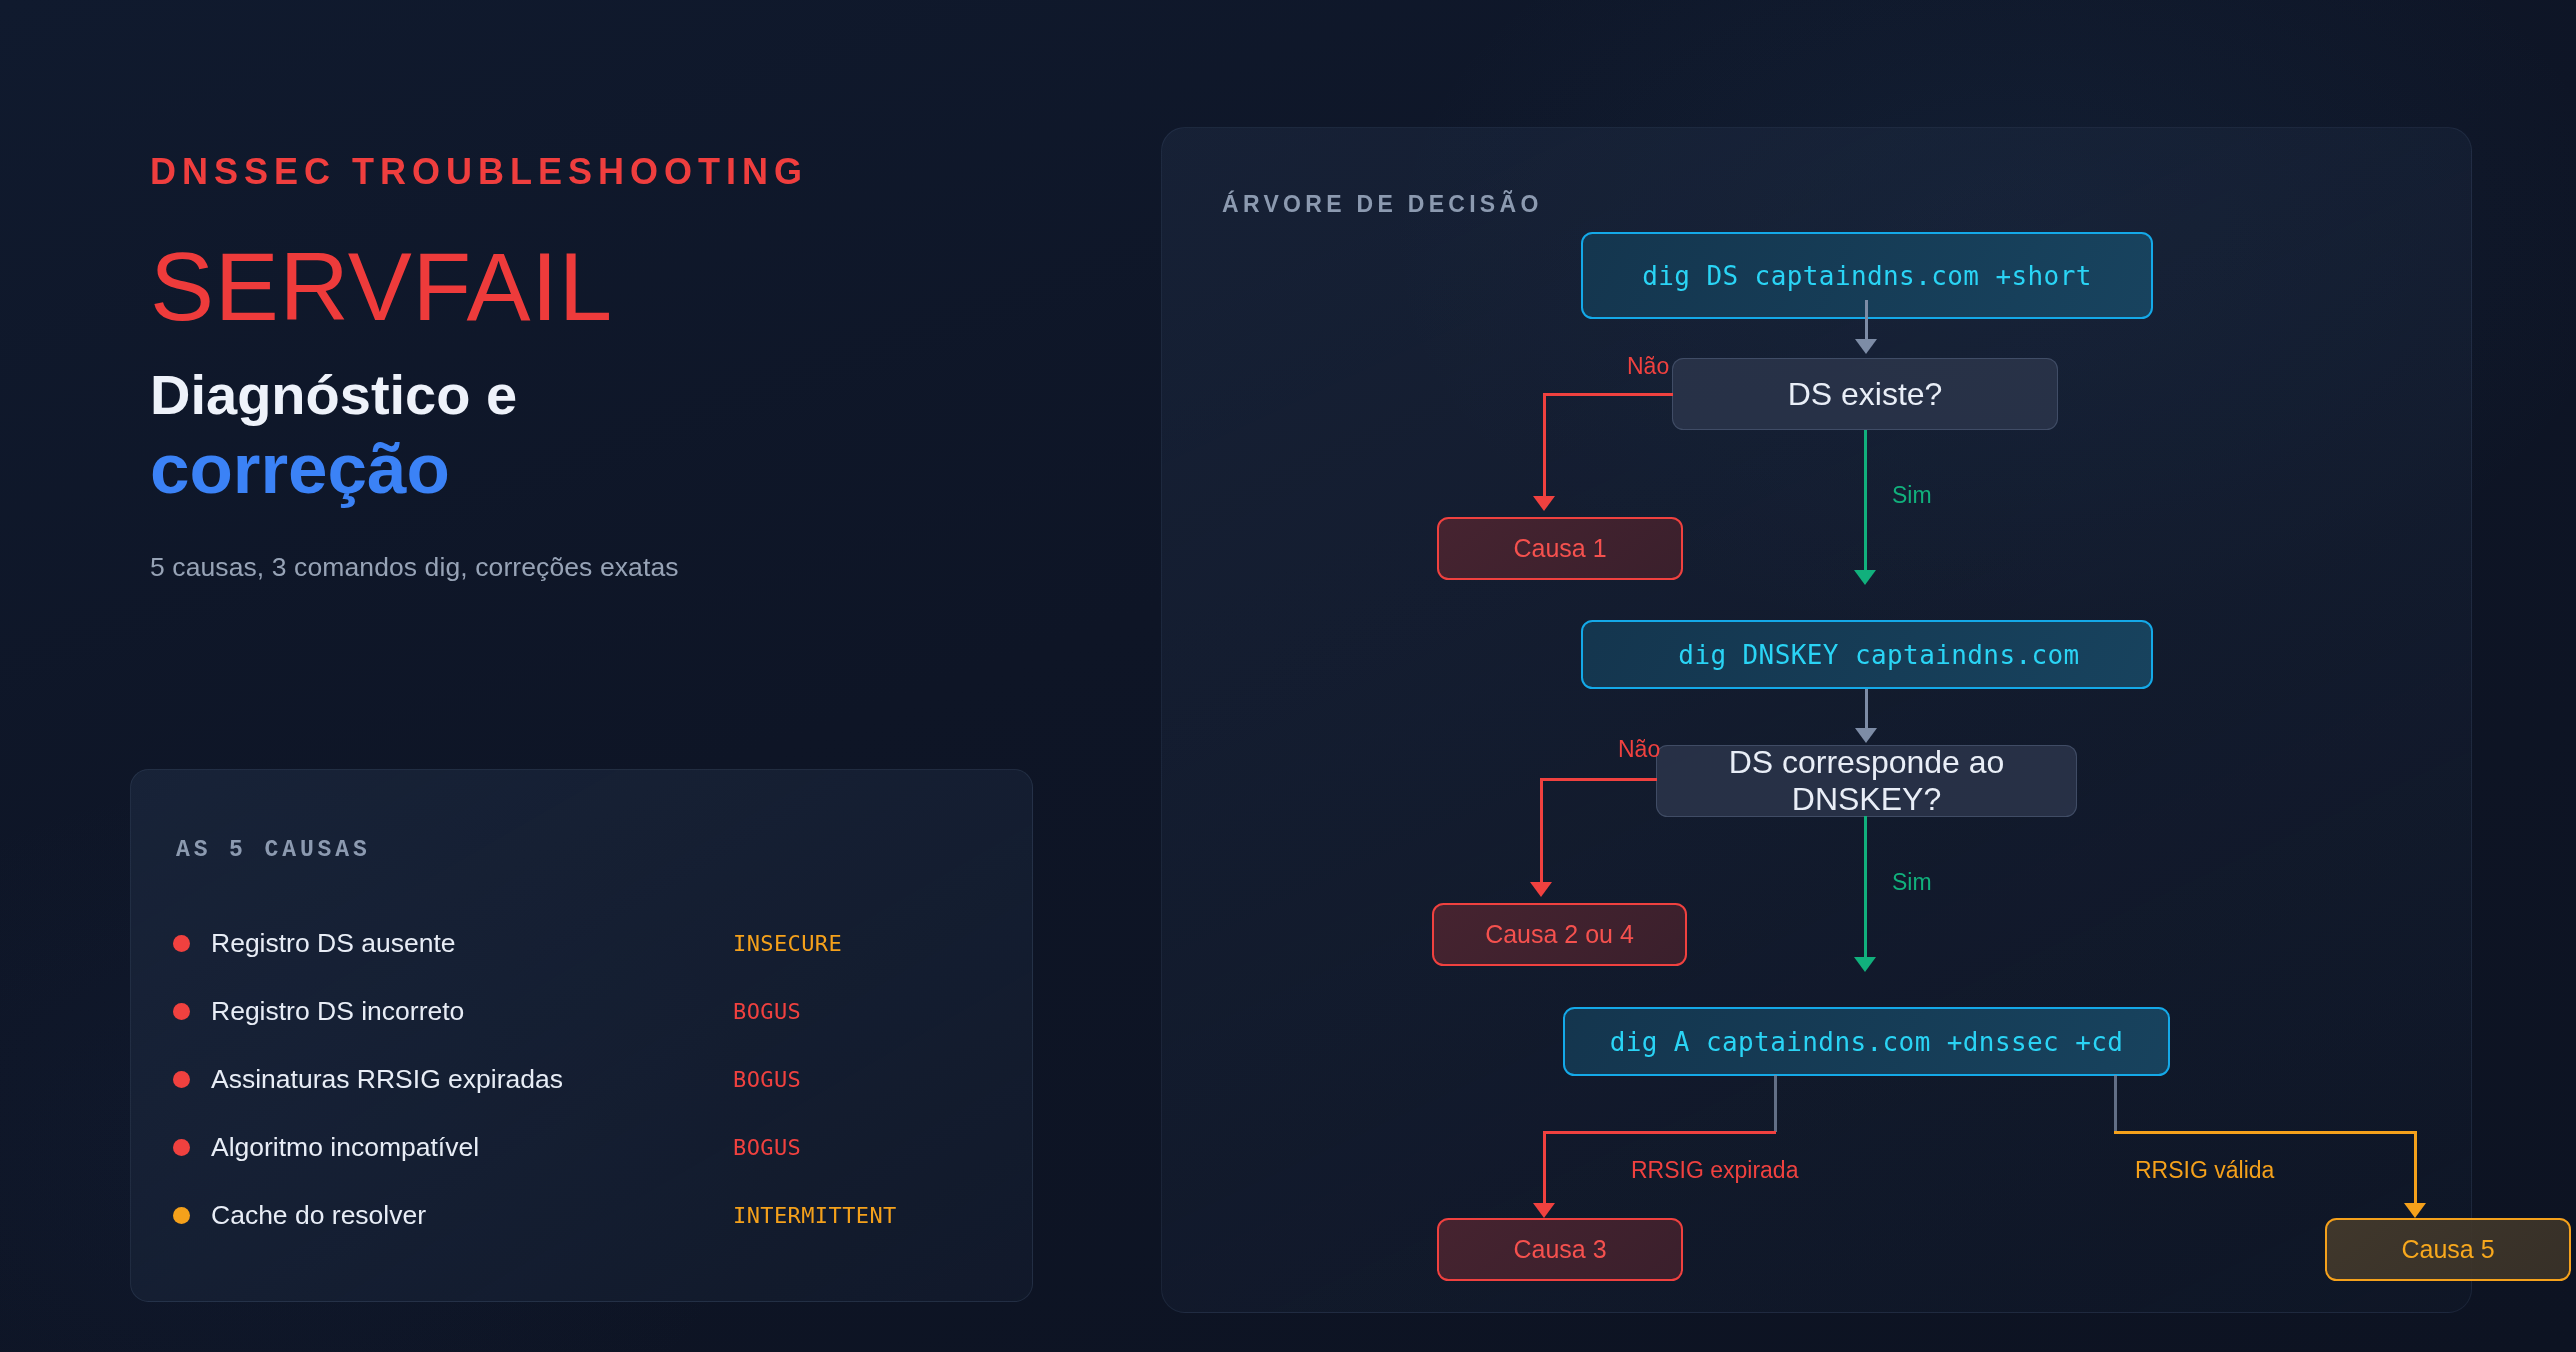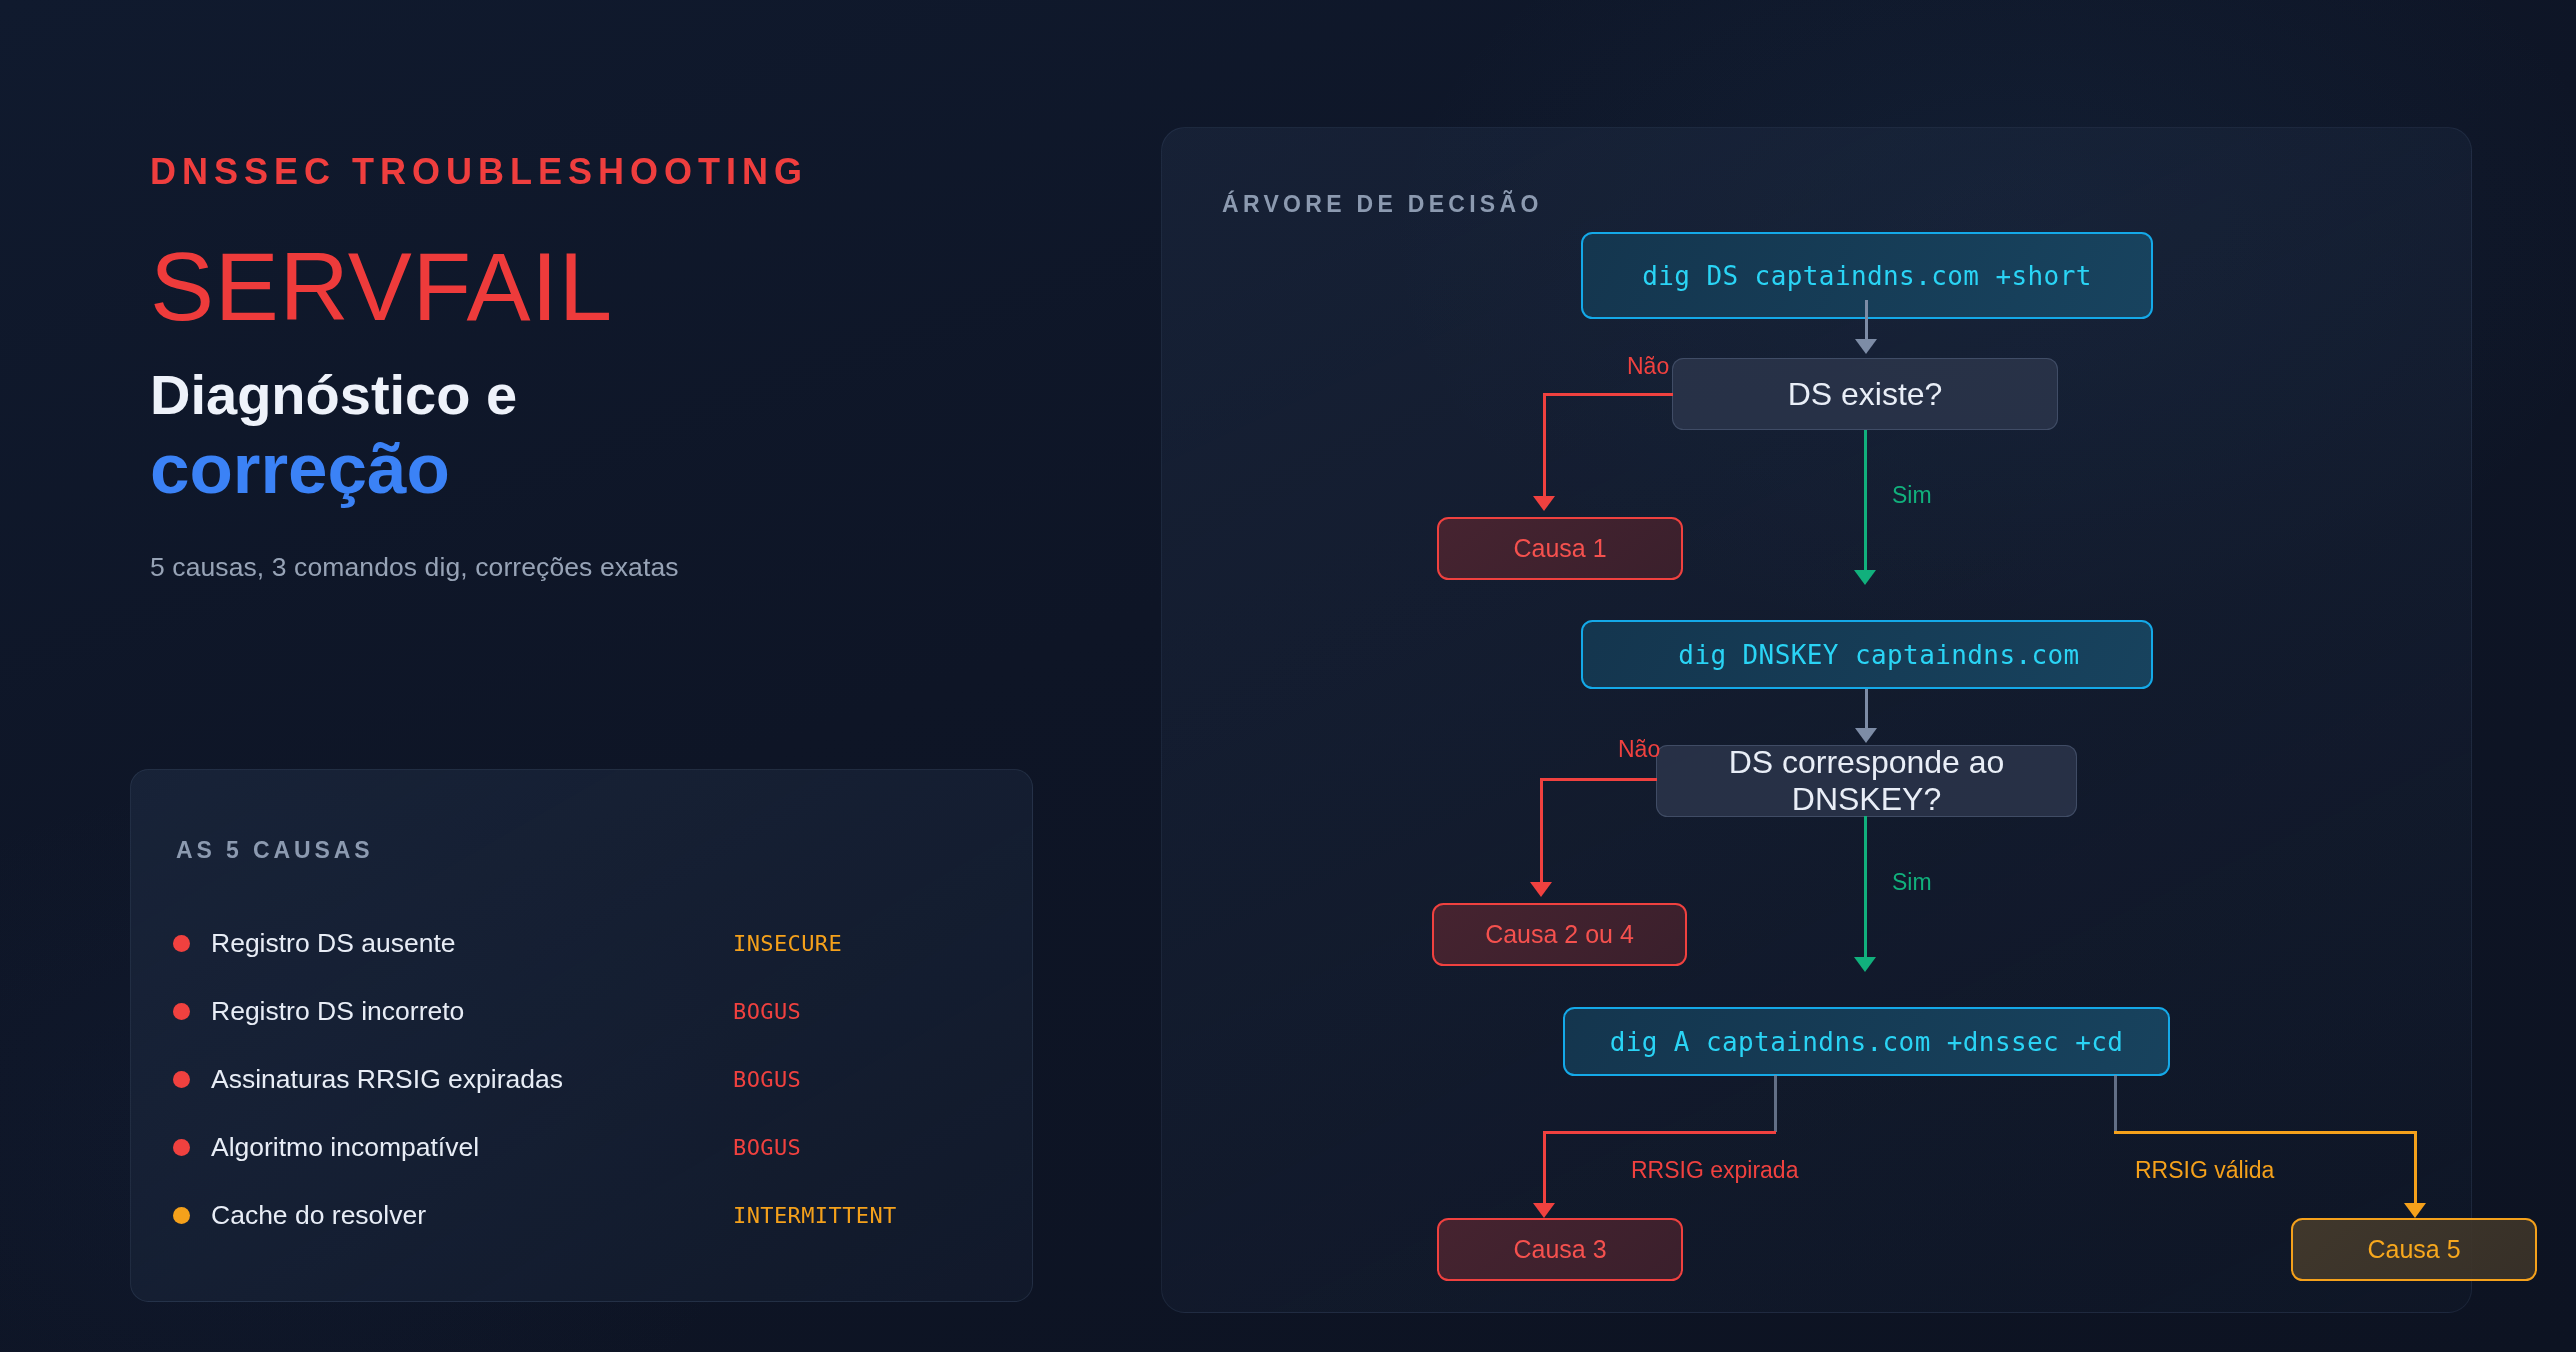--- a/index.html
+++ b/index.html
@@ -40,21 +40,21 @@
 
   
   #causes-card {
     position:absolute; left:130px; top:769px; width:903px; height:533px;
     background:linear-gradient(150deg, rgba(30,43,66,0.62), rgba(22,32,51,0.45));
     border:0.7px solid rgba(112,134,170,0.16);
     border-radius:18.6px;
   }
   #causes-card-title {
     position:absolute; left:45px; top:67px;
-    font-size:23px; font-weight:bold; letter-spacing:3.9px; color:#8c9ab0;
+    font-size:23px; font-weight:bold; letter-spacing:3.9px; color:#8c9ab0;font-family:Liberation Mono, monospace;
   }
   #causes-list { position:absolute; left:42px; top:139px; width:816px; }
   .cause-row {
     display:flex; align-items:center; height:68px;
   }
   .cause-dot {
     width:17px; height:17px; border-radius:50%; flex:none; margin-right:21px;
   }
   .cause-label { font-size:26.5px; color:#e8edf6; flex:none; width:522px; }
   .cause-status {
@@ -91,21 +91,21 @@
     font-size:32px; color:#e9eef7;
   }
   .cause-node-red {
     background:linear-gradient(140deg, rgba(74,36,48,0.92), rgba(62,32,44,0.92));
     border:2.1px solid #f0413f;
     font-size:25px; color:#f5514e;
   }
   .cause-node-amber {
     background:linear-gradient(140deg, rgba(68,58,44,0.92), rgba(58,50,40,0.92));
     border:2.1px solid #f5a11b;
-    font-size:25px; color:#f8a81d;
+    font-size:25px; color:#f8a81d;margin-left:34px;
   }
 
   
   .vline, .hline { position:absolute; }
   .vline  { width:2.9px; }
   .hline  { height:2.9px; }
   .arrow-head {
     position:absolute; width:0; height:0;
     border-left:11.4px solid transparent; border-right:11.4px solid transparent;
   }

